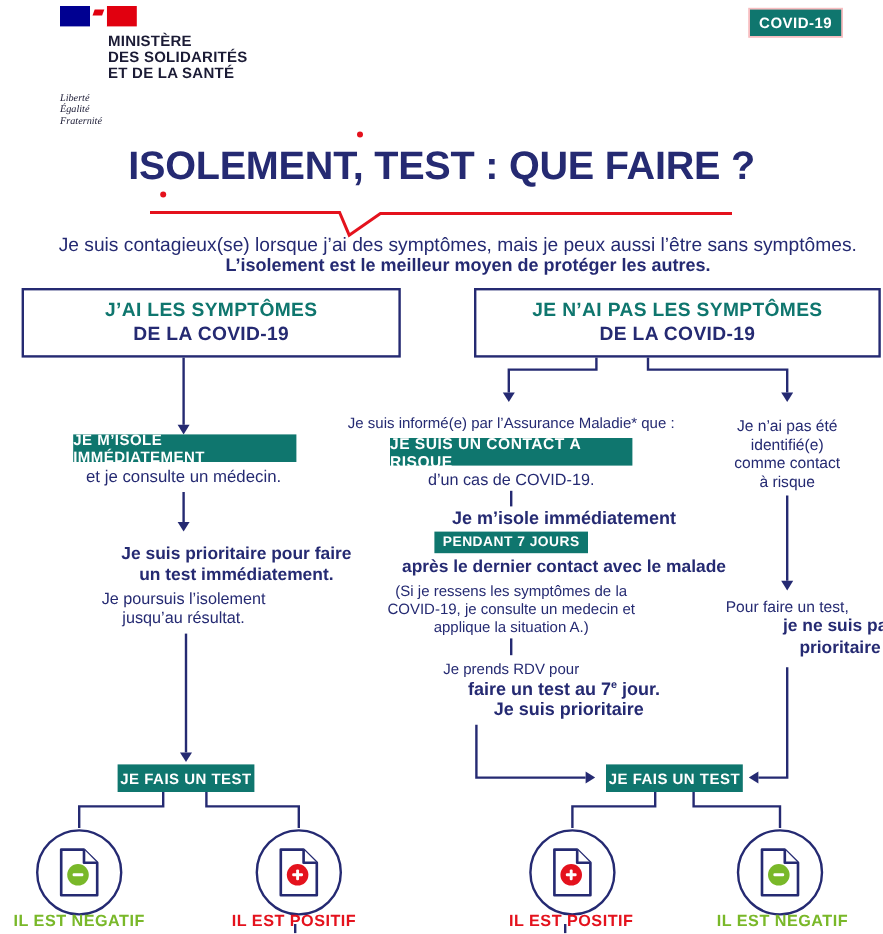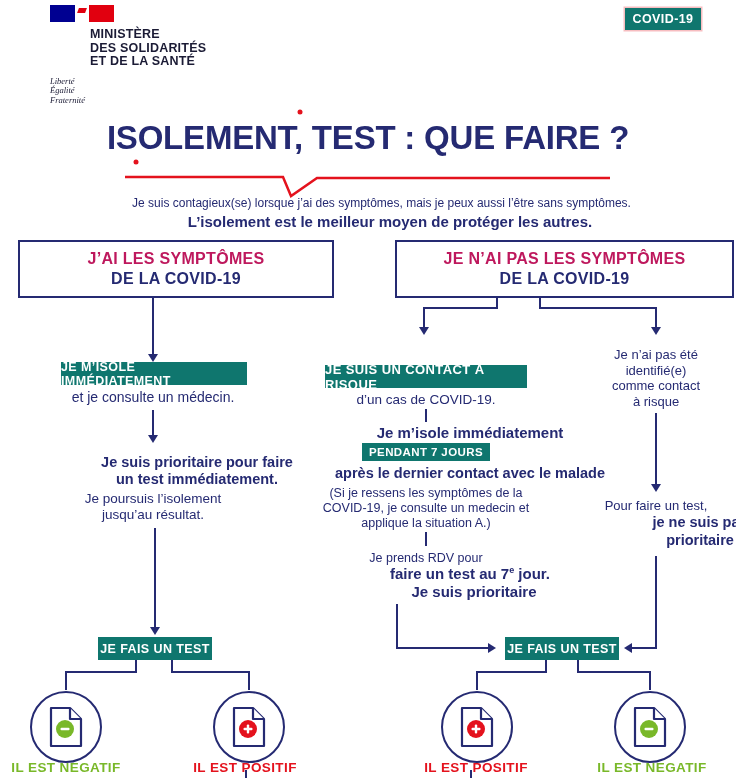--- a/index.html
+++ b/index.html
@@ -10,21 +10,21 @@
   .nowrap{white-space:nowrap;}
   .red{color:#e4121d;}
   .green{color:#79b829;}
   .bold{font-weight:bold;padding-left:44px;}
   svg.overlay{position:absolute;left:0;top:0;z-index:1;pointer-events:none;}
   .badge{position:absolute;background:#0f766e;color:#fff;font-weight:bold;
          display:flex;align-items:center;justify-content:center;
          letter-spacing:.4px;z-index:3;}
   .hdr-box{position:absolute;border:2px solid #252a72;background:#fff;z-index:2;
            display:flex;flex-direction:column;align-items:center;justify-content:center;}
-  .hdr-box .l1{font-weight:bold;font-size:16px;color:#be185d;letter-spacing:.3px;line-height:20px;text-align:right;}
+  .hdr-box .l1{font-weight:bold;font-size:16px;color:#0f766e;letter-spacing:.3px;line-height:20px;text-align:right;}
   .hdr-box .l2{font-weight:bold;font-size:16px;color:#252a72;letter-spacing:.3px;line-height:20px;}
   .txt{position:absolute;z-index:2;}
   .result-circle{position:absolute;width:72px;height:72px;border:2.5px solid #252a72;
                  border-radius:50%;background:#fff;z-index:2;
                  display:flex;align-items:center;justify-content:center;box-sizing:border-box;}
   .result-label{position:absolute;z-index:2;font-weight:bold;font-size:13.5px;
                 letter-spacing:.4px;text-align:center;width:120px;}
   
   #logo{position:absolute;left:50px;top:5px;z-index:2;color:#1b1b35;}
   #flag{display:flex;height:17px;width:64px;}
@@ -98,21 +98,21 @@
       <div class="motto">Liberté</div>
       <div class="motto">Égalité</div>
       <div class="motto">Fraternité</div>
     </div>
   </div>
 
   <div class="badge" id="covid-badge">COVID-19</div>
 
   <div class="abs ctr" id="main-title">ISOLEMENT, TEST : QUE FAIRE ?</div>
 
-  <div class="txt ctr nowrap" style="left:0;right:0;top:196px;font-size:12px;padding-left:27px;">Je suis contagieux(se) lorsque j’ai des symptômes, mais je peux aussi l’être sans symptômes.</div>
+  <div class="txt ctr nowrap" style="left:0;right:0;top:196px;font-size:16px;padding-left:27px;">Je suis contagieux(se) lorsque j’ai des symptômes, mais je peux aussi l’être sans symptômes.</div>
   <div class="txt ctr nowrap bold" style="left:0;right:0;top:213px;font-size:15px;">L’isolement est le meilleur moyen de protéger les autres.</div>
 
   <div class="hdr-box" style="left:18px;top:240px;width:312px;height:54px;">
     <div class="l1">J’AI LES SYMPTÔMES</div>
     <div class="l2">DE LA COVID-19</div>
   </div>
   <div class="hdr-box" style="left:395px;top:240px;width:335px;height:54px;">
     <div class="l1">JE N’AI PAS LES SYMPTÔMES</div>
     <div class="l2">DE LA COVID-19</div>
   </div>
@@ -122,20 +122,21 @@
   <div class="txt ctr nowrap bold" style="left:3px;width:300px;top:454px;font-size:14.5px;line-height:17px;">
     <div>Je suis prioritaire pour faire</div>
     <div>un test immédiatement.</div>
   </div>
   <div class="txt ctr nowrap" style="left:3px;width:300px;top:491px;font-size:13.5px;line-height:15.5px;">
     <div>Je poursuis l’isolement</div>
     <div>jusqu’au résultat.</div>
   </div>
   <div class="badge" style="left:98px;top:637px;width:114px;height:23px;font-size:12.5px;">JE FAIS UN TEST</div>
 
+  <div class="txt ctr nowrap" style="left:276px;width:300px;top:346px;font-size:12.5px;">Je suis informé(e) par l’Assurance Maladie* que :</div>
   <div class="badge" style="left:325px;top:365px;width:202px;height:23px;font-size:13px;">JE SUIS UN CONTACT À RISQUE</div>
   <div class="txt ctr nowrap" style="left:276px;width:300px;top:392px;font-size:13.5px;">d’un cas de COVID-19.</div>
   <div class="txt ctr nowrap bold" style="left:276px;width:300px;top:424px;font-size:15px;">Je m’isole immédiatement</div>
   <div class="badge" style="left:362px;top:443px;width:128px;height:18px;font-size:11.5px;">PENDANT 7 JOURS</div>
   <div class="txt ctr nowrap bold" style="left:276px;width:300px;top:465px;font-size:14.5px;">après le dernier contact avec le malade</div>
   <div class="txt ctr nowrap" style="left:276px;width:300px;top:486px;font-size:12.5px;line-height:15px;">
     <div>(Si je ressens les symptômes de la</div>
     <div>COVID-19, je consulte un medecin et</div>
     <div>applique la situation A.)</div>
   </div>

